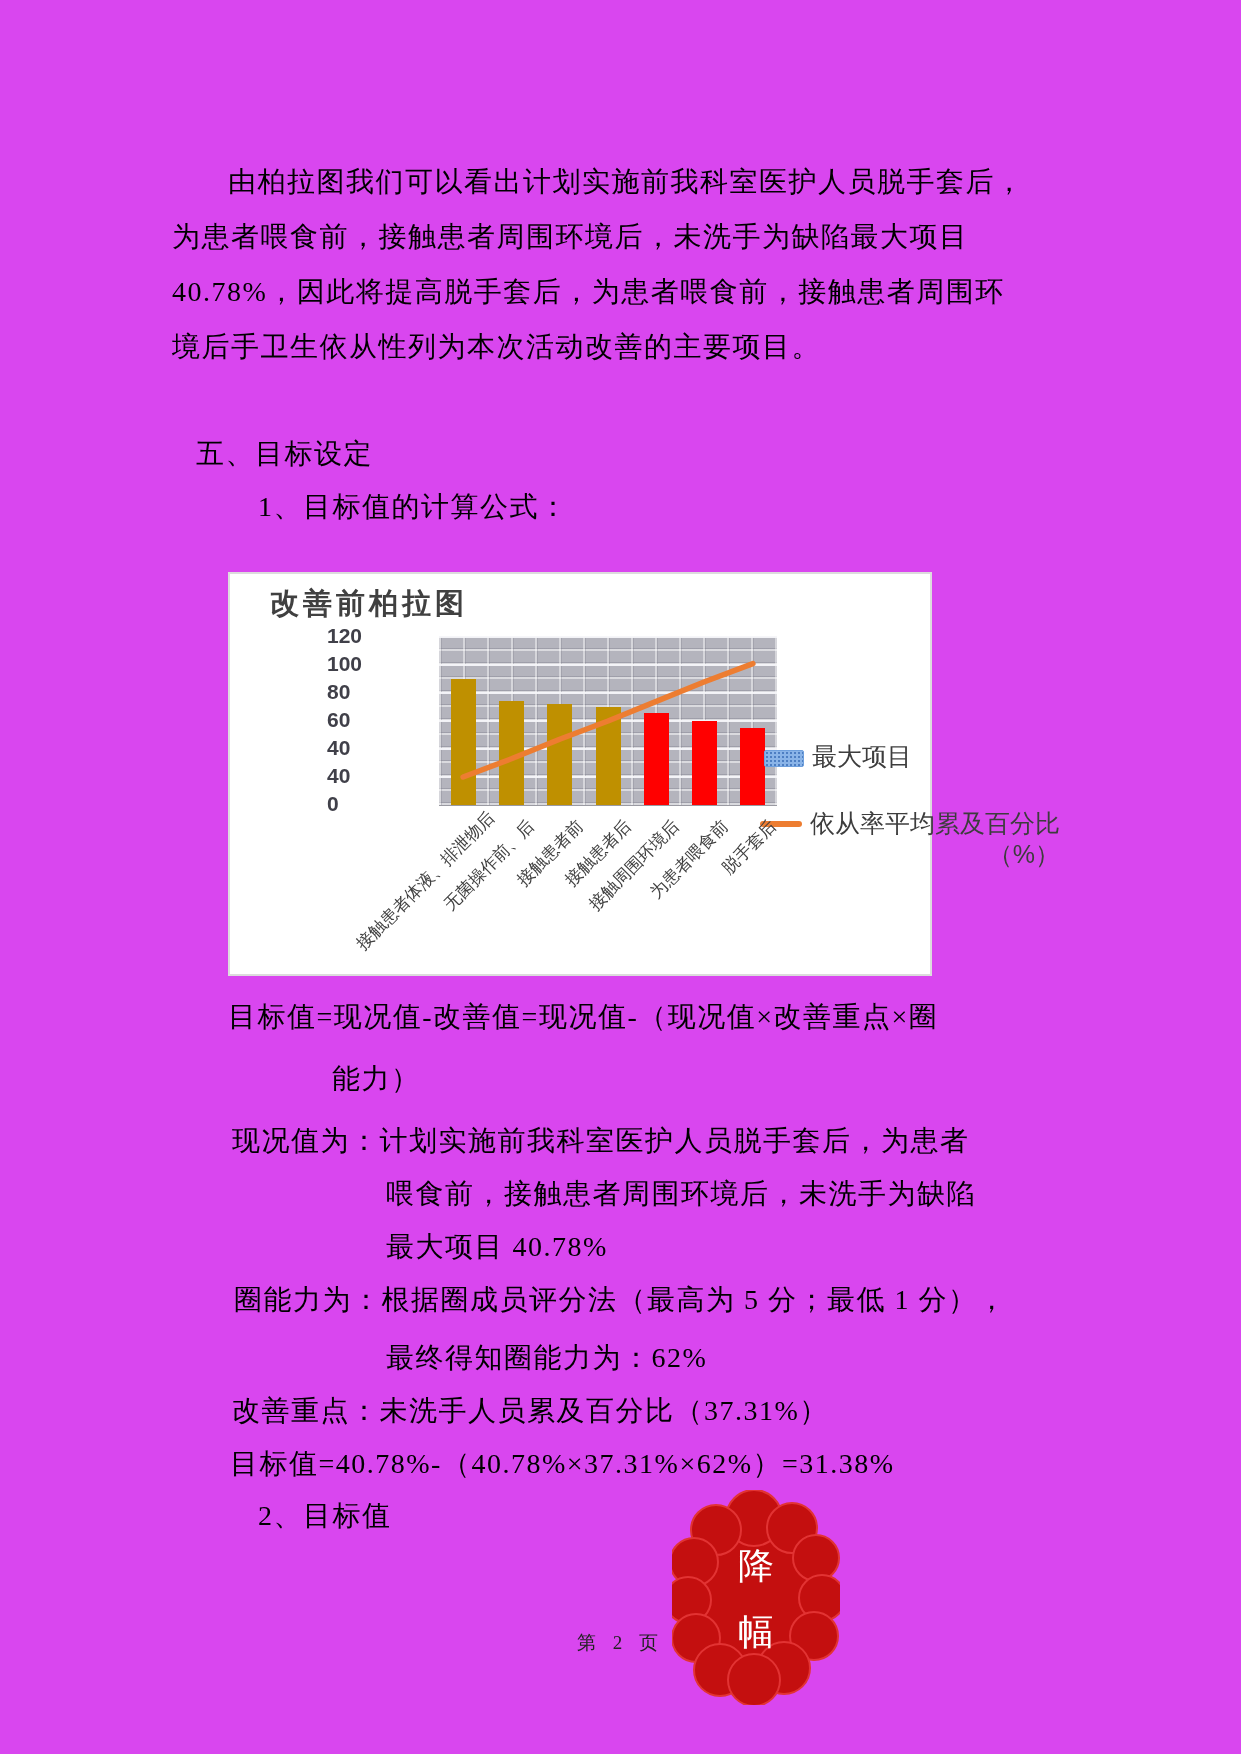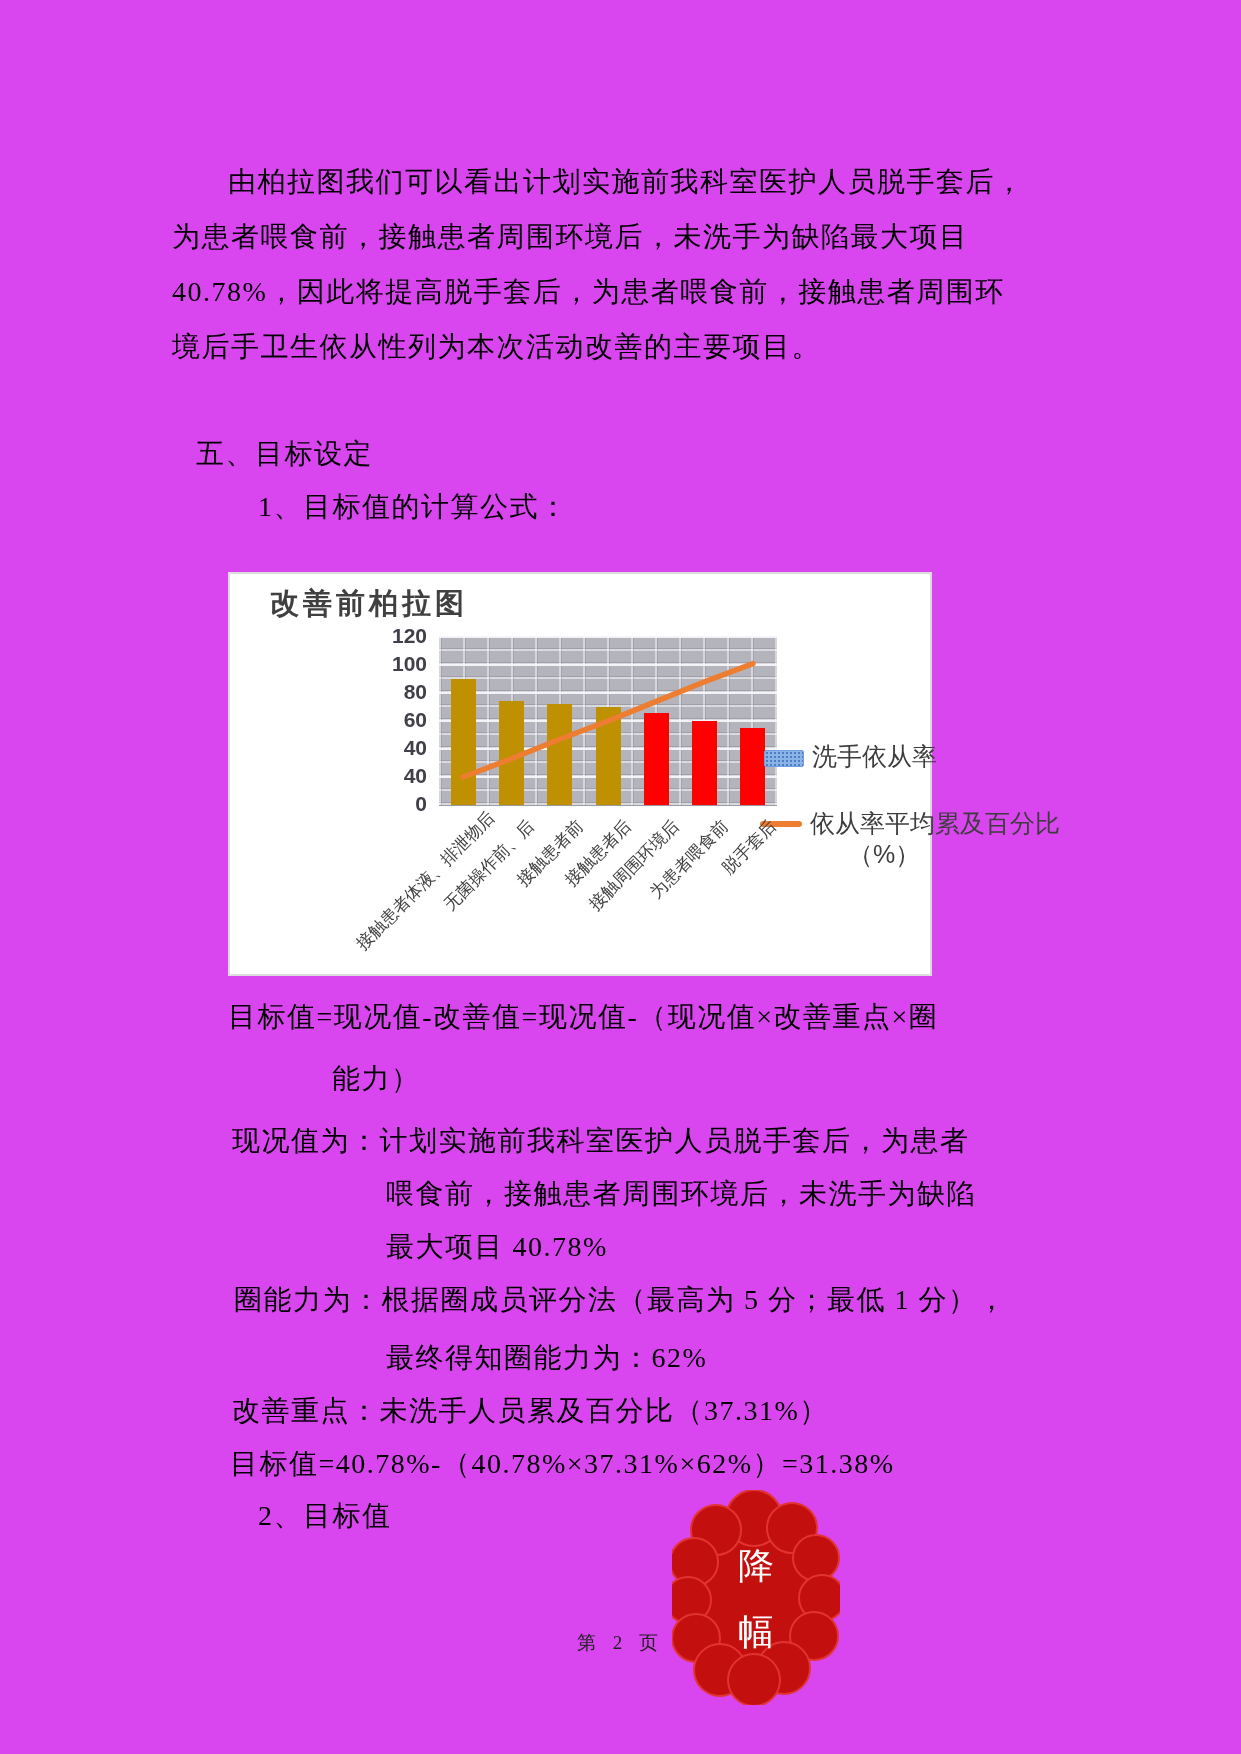--- a/index.html
+++ b/index.html
@@ -37,21 +37,21 @@
     position:absolute;
     background-color:#b4b4bd;
     background-image:
       repeating-linear-gradient(90deg, rgba(255,255,255,.45) 0 2px, rgba(118,118,132,.28) 2px 3px, rgba(255,255,255,0) 3px 24px),
       repeating-linear-gradient(0deg, rgba(255,255,255,.5) 0 2px, rgba(108,108,125,.3) 2px 3px, rgba(255,255,255,0) 3px 14px);
   }
   .gline{position:absolute;left:0;right:0;height:2px;background:rgba(246,246,249,.95);}
   .axisline{position:absolute;left:0;right:0;bottom:-1px;height:1px;background:#9a9aa2;}
   .bar{position:absolute;bottom:0;}
   .ytick{
-    position:absolute;width:100px;text-align:right;
+    position:absolute;width:100px;
     font-family:"Liberation Sans","DejaVu Sans",sans-serif;
     font-size:21px;font-weight:bold;color:#404049;
   }
   .xcat{
     position:absolute;width:175px;text-align:right;
     font-family:"Liberation Sans","DejaVu Sans",sans-serif;
     font-size:17px;color:#404040;
     transform:rotate(-45deg);
     transform-origin:100% 0;
     white-space:nowrap;
@@ -115,24 +115,24 @@
         <div class="bar" style="left: 156.5px; width: 25px; height: 98px; background: rgb(191, 144, 0);"></div>
         <div class="bar" style="left: 204.786px; width: 25px; height: 92.4px; background: rgb(255, 0, 0);"></div>
         <div class="bar" style="left: 253.071px; width: 25px; height: 84px; background: rgb(255, 0, 0);"></div>
         <div class="bar" style="left: 301.357px; width: 25px; height: 77px; background: rgb(255, 0, 0);"></div>
         <svg width="338" height="168" viewBox="0 0 338 168" style="position: absolute; left: 0px; top: 0px; overflow: visible;">
           <polyline points="24.1,140.0 72.4,121.8 120.7,102.2 169.0,84.0 217.3,64.4 265.6,44.8 313.9,26.6" fill="none" stroke="#ed7d31" stroke-width="5.5" stroke-linecap="round" stroke-linejoin="round"></polyline>
         </svg>
       </div>
 
     <div class="legend-row" style="left:534px;top:166px;">
-      <span class="swatch-bar"></span><span>洗手依从率</span>
+      <span class="swatch-bar"></span><span>最大项目</span>
     </div>
 
-    <div class="legend-row" style="left:530px;top:234px;">
+    <div class="legend-row" style="left:530px;top:234px;text-align:right;">
       <span class="swatch-line"></span><span class="leg2text"><span id="leg2l1">依从率平均累及百分比</span><br><span id="leg2l2" class="leg2ind">（%）</span></span>
     </div>
   <div class="ytick" style="left: 97px; top: 218px;">0</div>
       <div class="ytick" style="left: 97px; top: 190px;">40</div>
       <div class="ytick" style="left: 97px; top: 162px;">40</div>
       <div class="ytick" style="left: 97px; top: 134px;">60</div>
       <div class="ytick" style="left: 97px; top: 106px;">80</div>
       <div class="ytick" style="left: 97px; top: 78px;">100</div>
       <div class="ytick" style="left: 97px; top: 50px;">120</div>
       <div class="xcat" style="left: 70.1429px; top: 241px;">接触患者体液、排泄物后</div>

